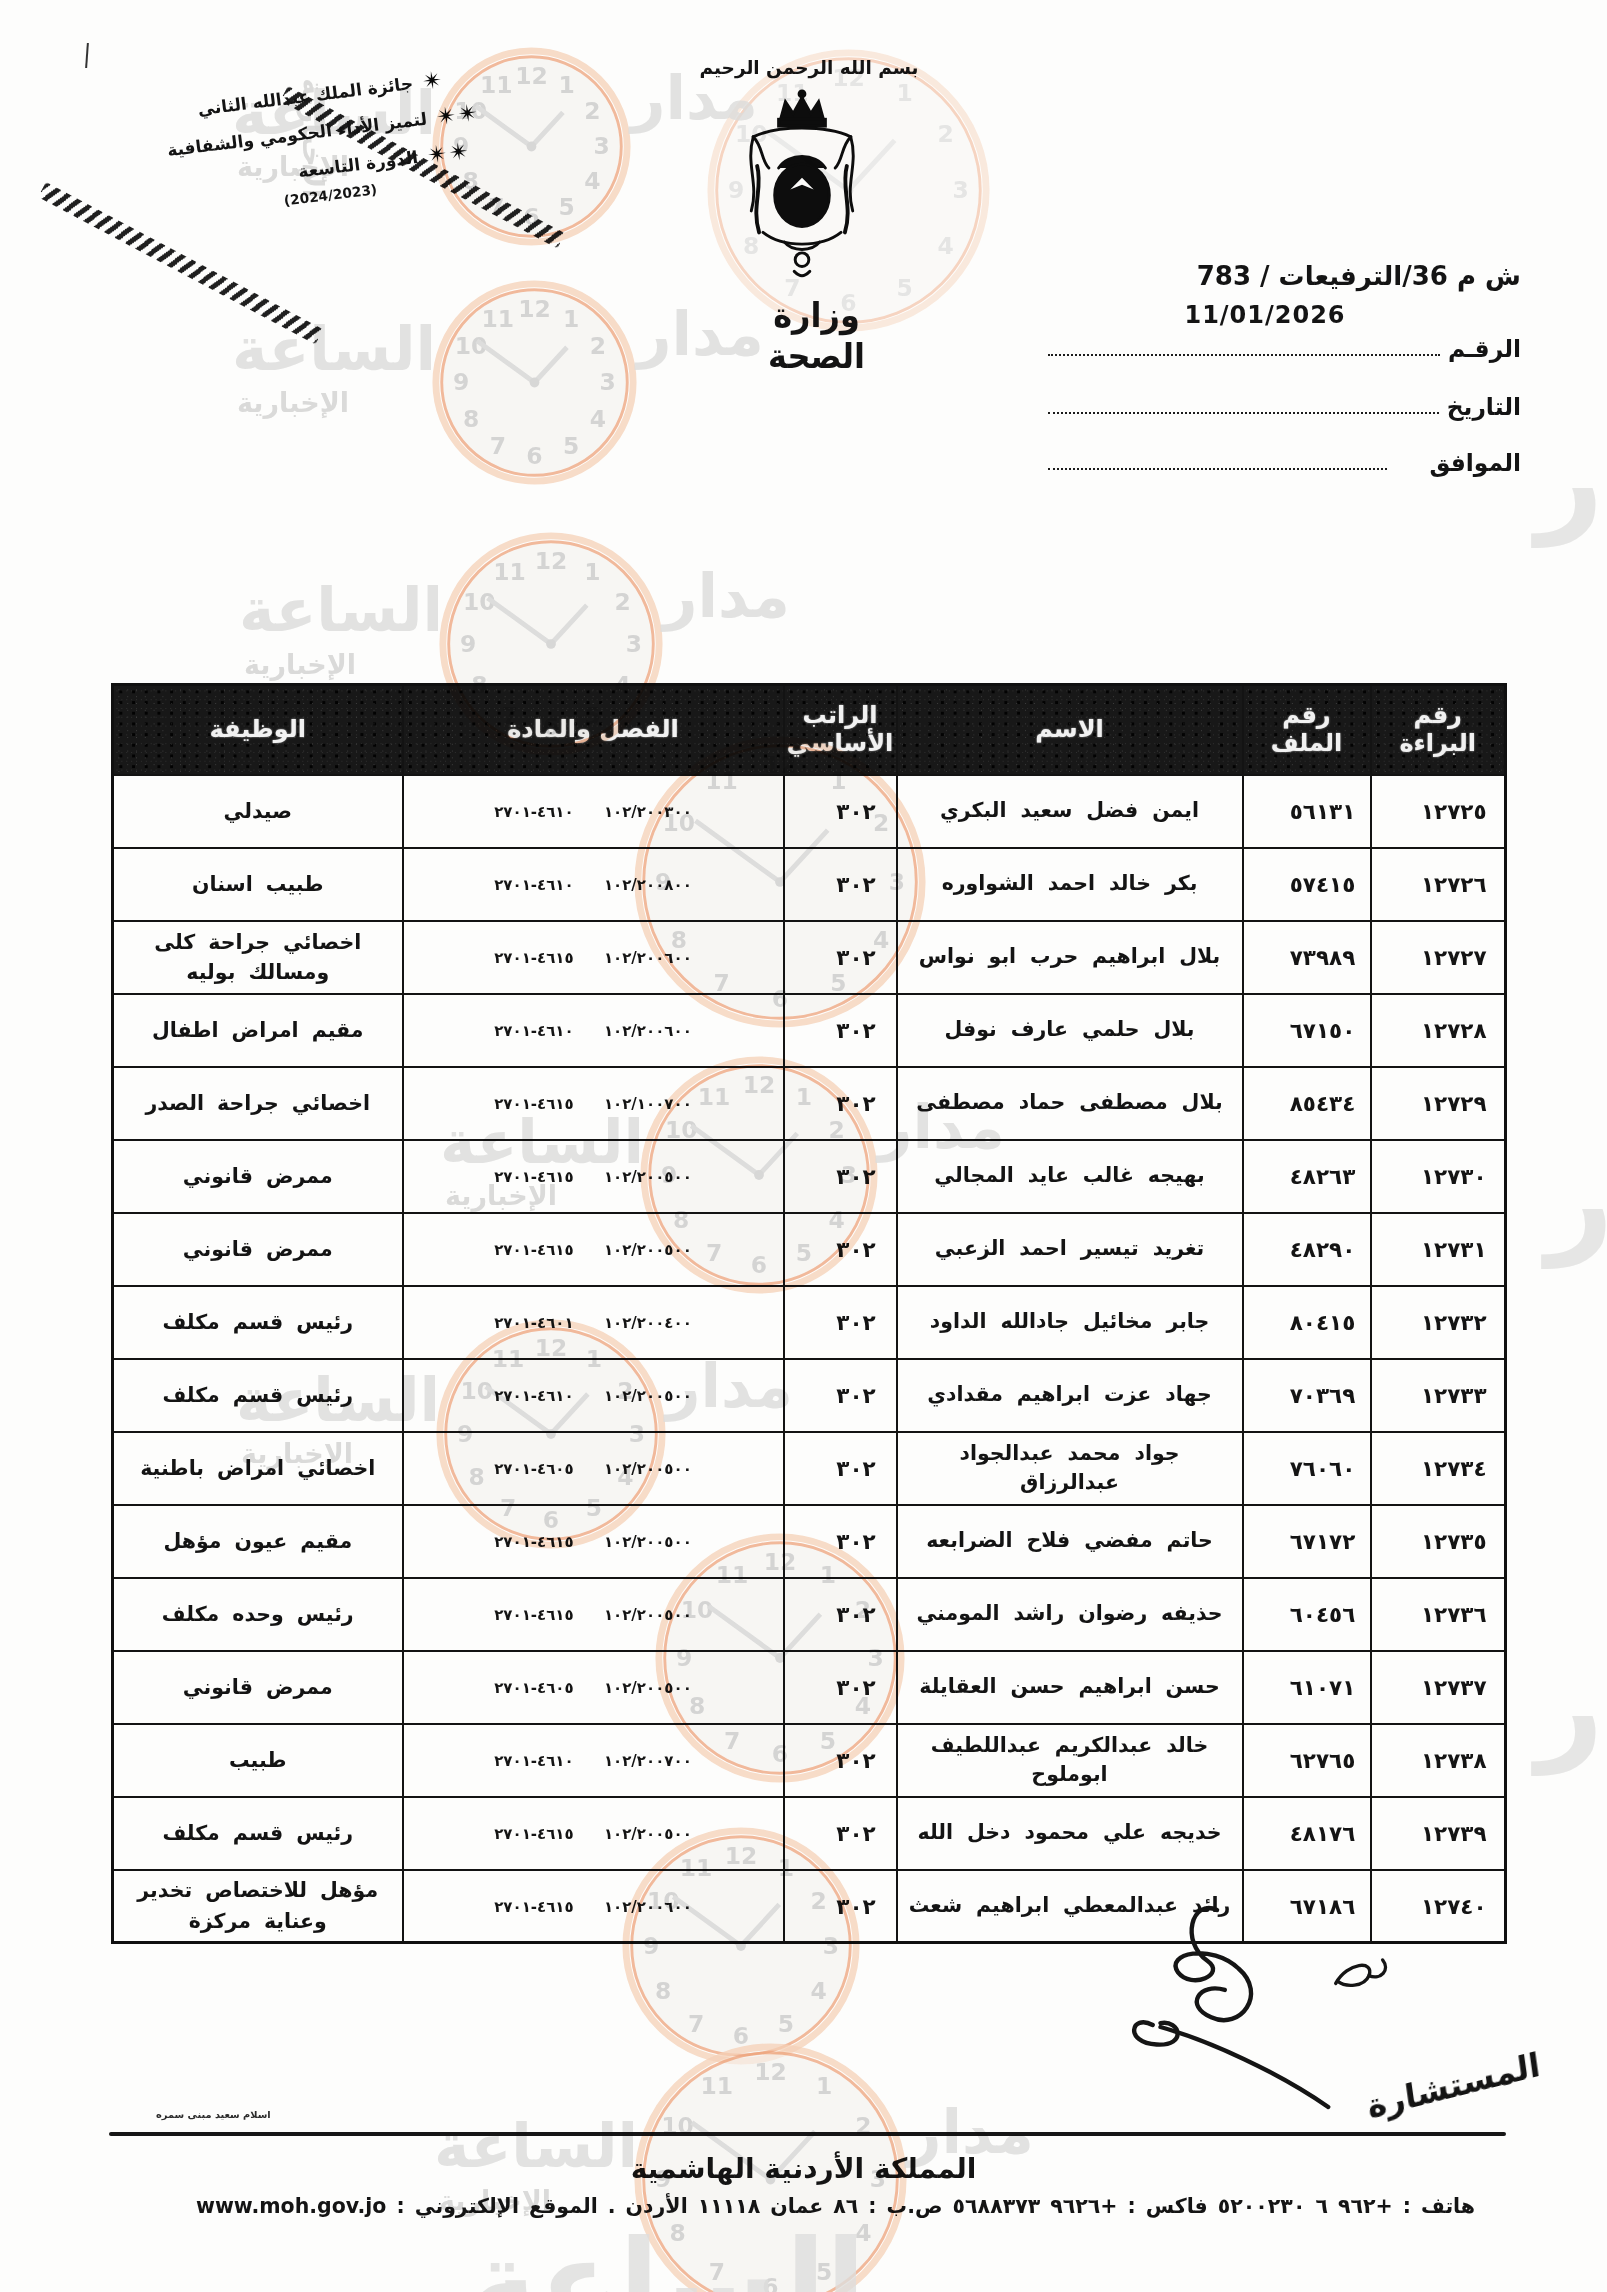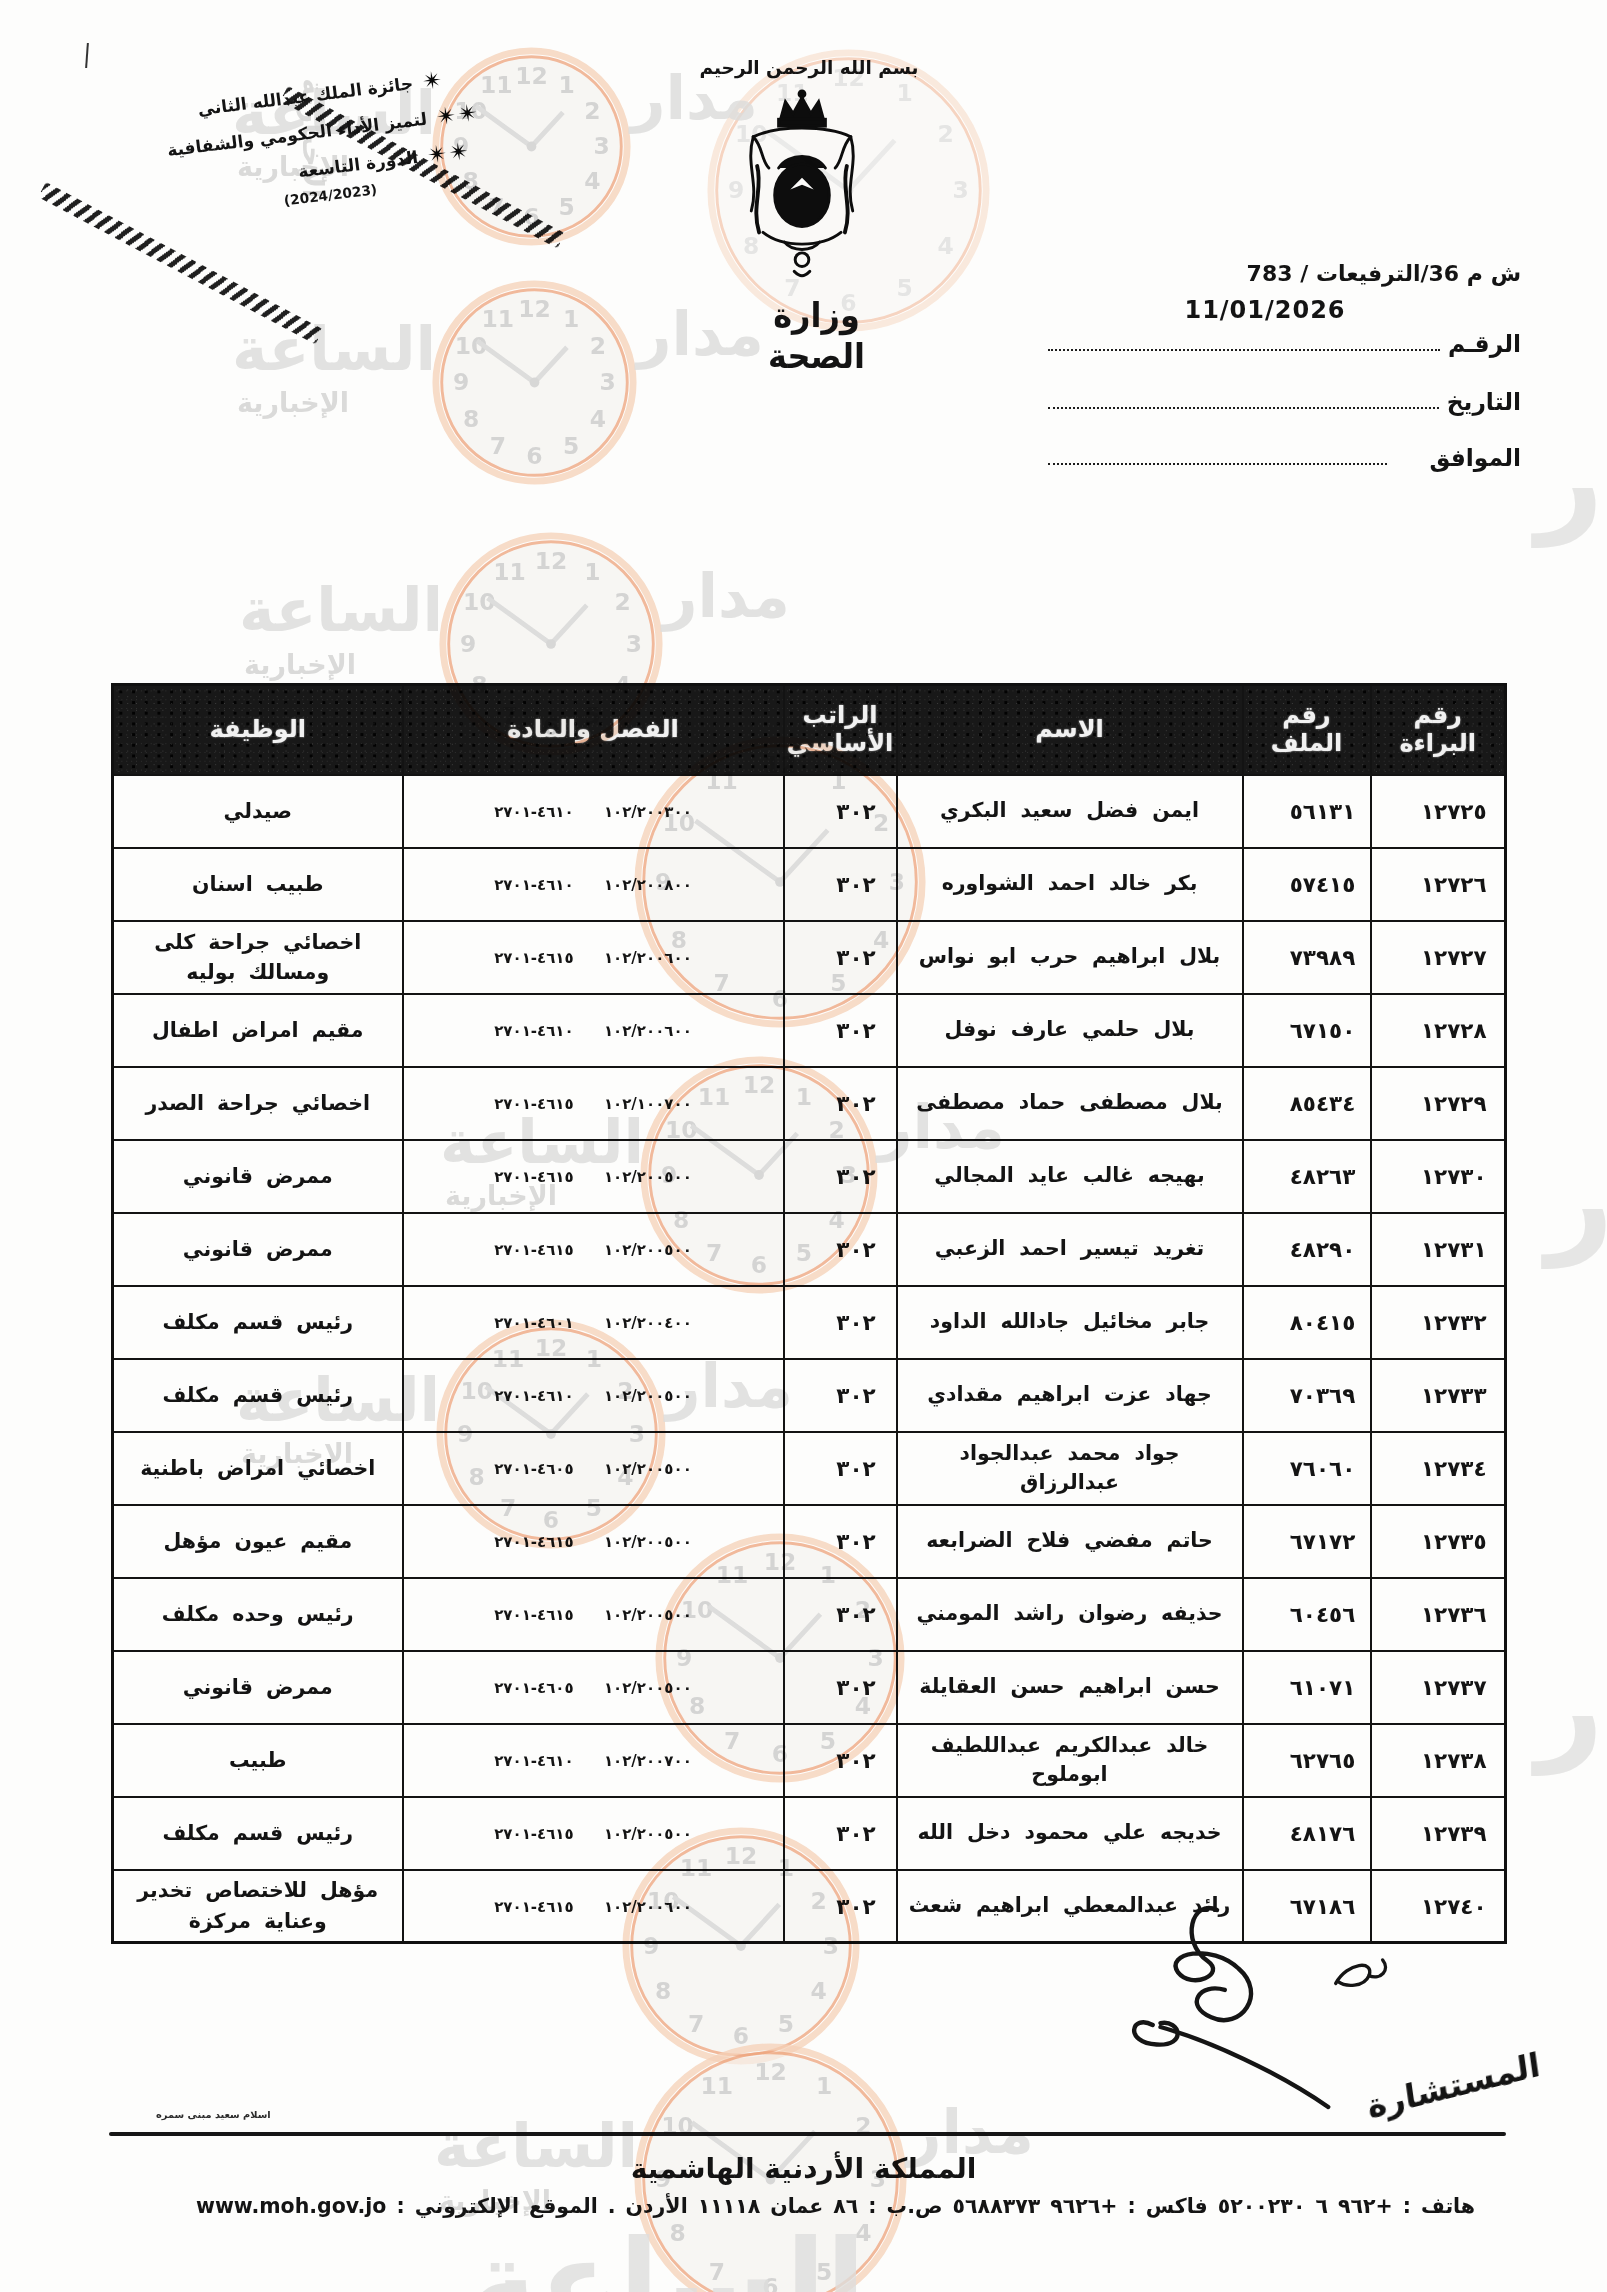--- a/index.html
+++ b/index.html
@@ -17,21 +17,21 @@
   .stamp-text{direction:rtl;transform:rotate(-7deg);}
   .srow{display:flex;align-items:center;gap:9.8px;margin-bottom:8.8px;}
   .srow .stars{font-size:23.4px;letter-spacing:2px;color:#0a0a0a;}
   .srow .stxt{font-size:17px;font-weight:bold;white-space:nowrap;}
   .syear{font-size:13.7px;font-weight:bold;margin-right:117px;margin-top:-3.9px;}
   
   .bismillah{font-size:18.5px;font-weight:bold;text-align:center;direction:rtl;filter:blur(0.2px);}
   .ministry{font-size:32px;font-weight:bold;text-align:center;direction:rtl;transform:scaleY(1.08);filter:blur(0.2px);}
   
   .refblock{direction:rtl;width:473px;}
-  .refline{font-size:22px;font-weight:bold;letter-spacing:0.5px;white-space:nowrap;}
+  .refline{font-size:26px;font-weight:bold;letter-spacing:0.5px;white-space:nowrap;}
   .refdate{font-size:24px;font-weight:bold;text-align:center;margin:9.8px 39px 0 0;letter-spacing:1px;}
   .formrow{display:flex;align-items:flex-end;height:46px;}
   .formrow .flabel{font-size:23.4px;font-weight:bold;white-space:nowrap;margin-left:7.8px;}
   .formrow .dots{flex:1;border-bottom:2.9px dotted #1c1c1c;margin-bottom:6.8px;}
   
   table.doc{border-collapse:collapse;width:1393px;table-layout:fixed;background:transparent;}
   table.doc td,table.doc th{border:2.3px solid #131313;}
   table.doc{border:3.4px solid #101010;}
   th.hcell{
     height:80px;padding:3.9px 2px;

